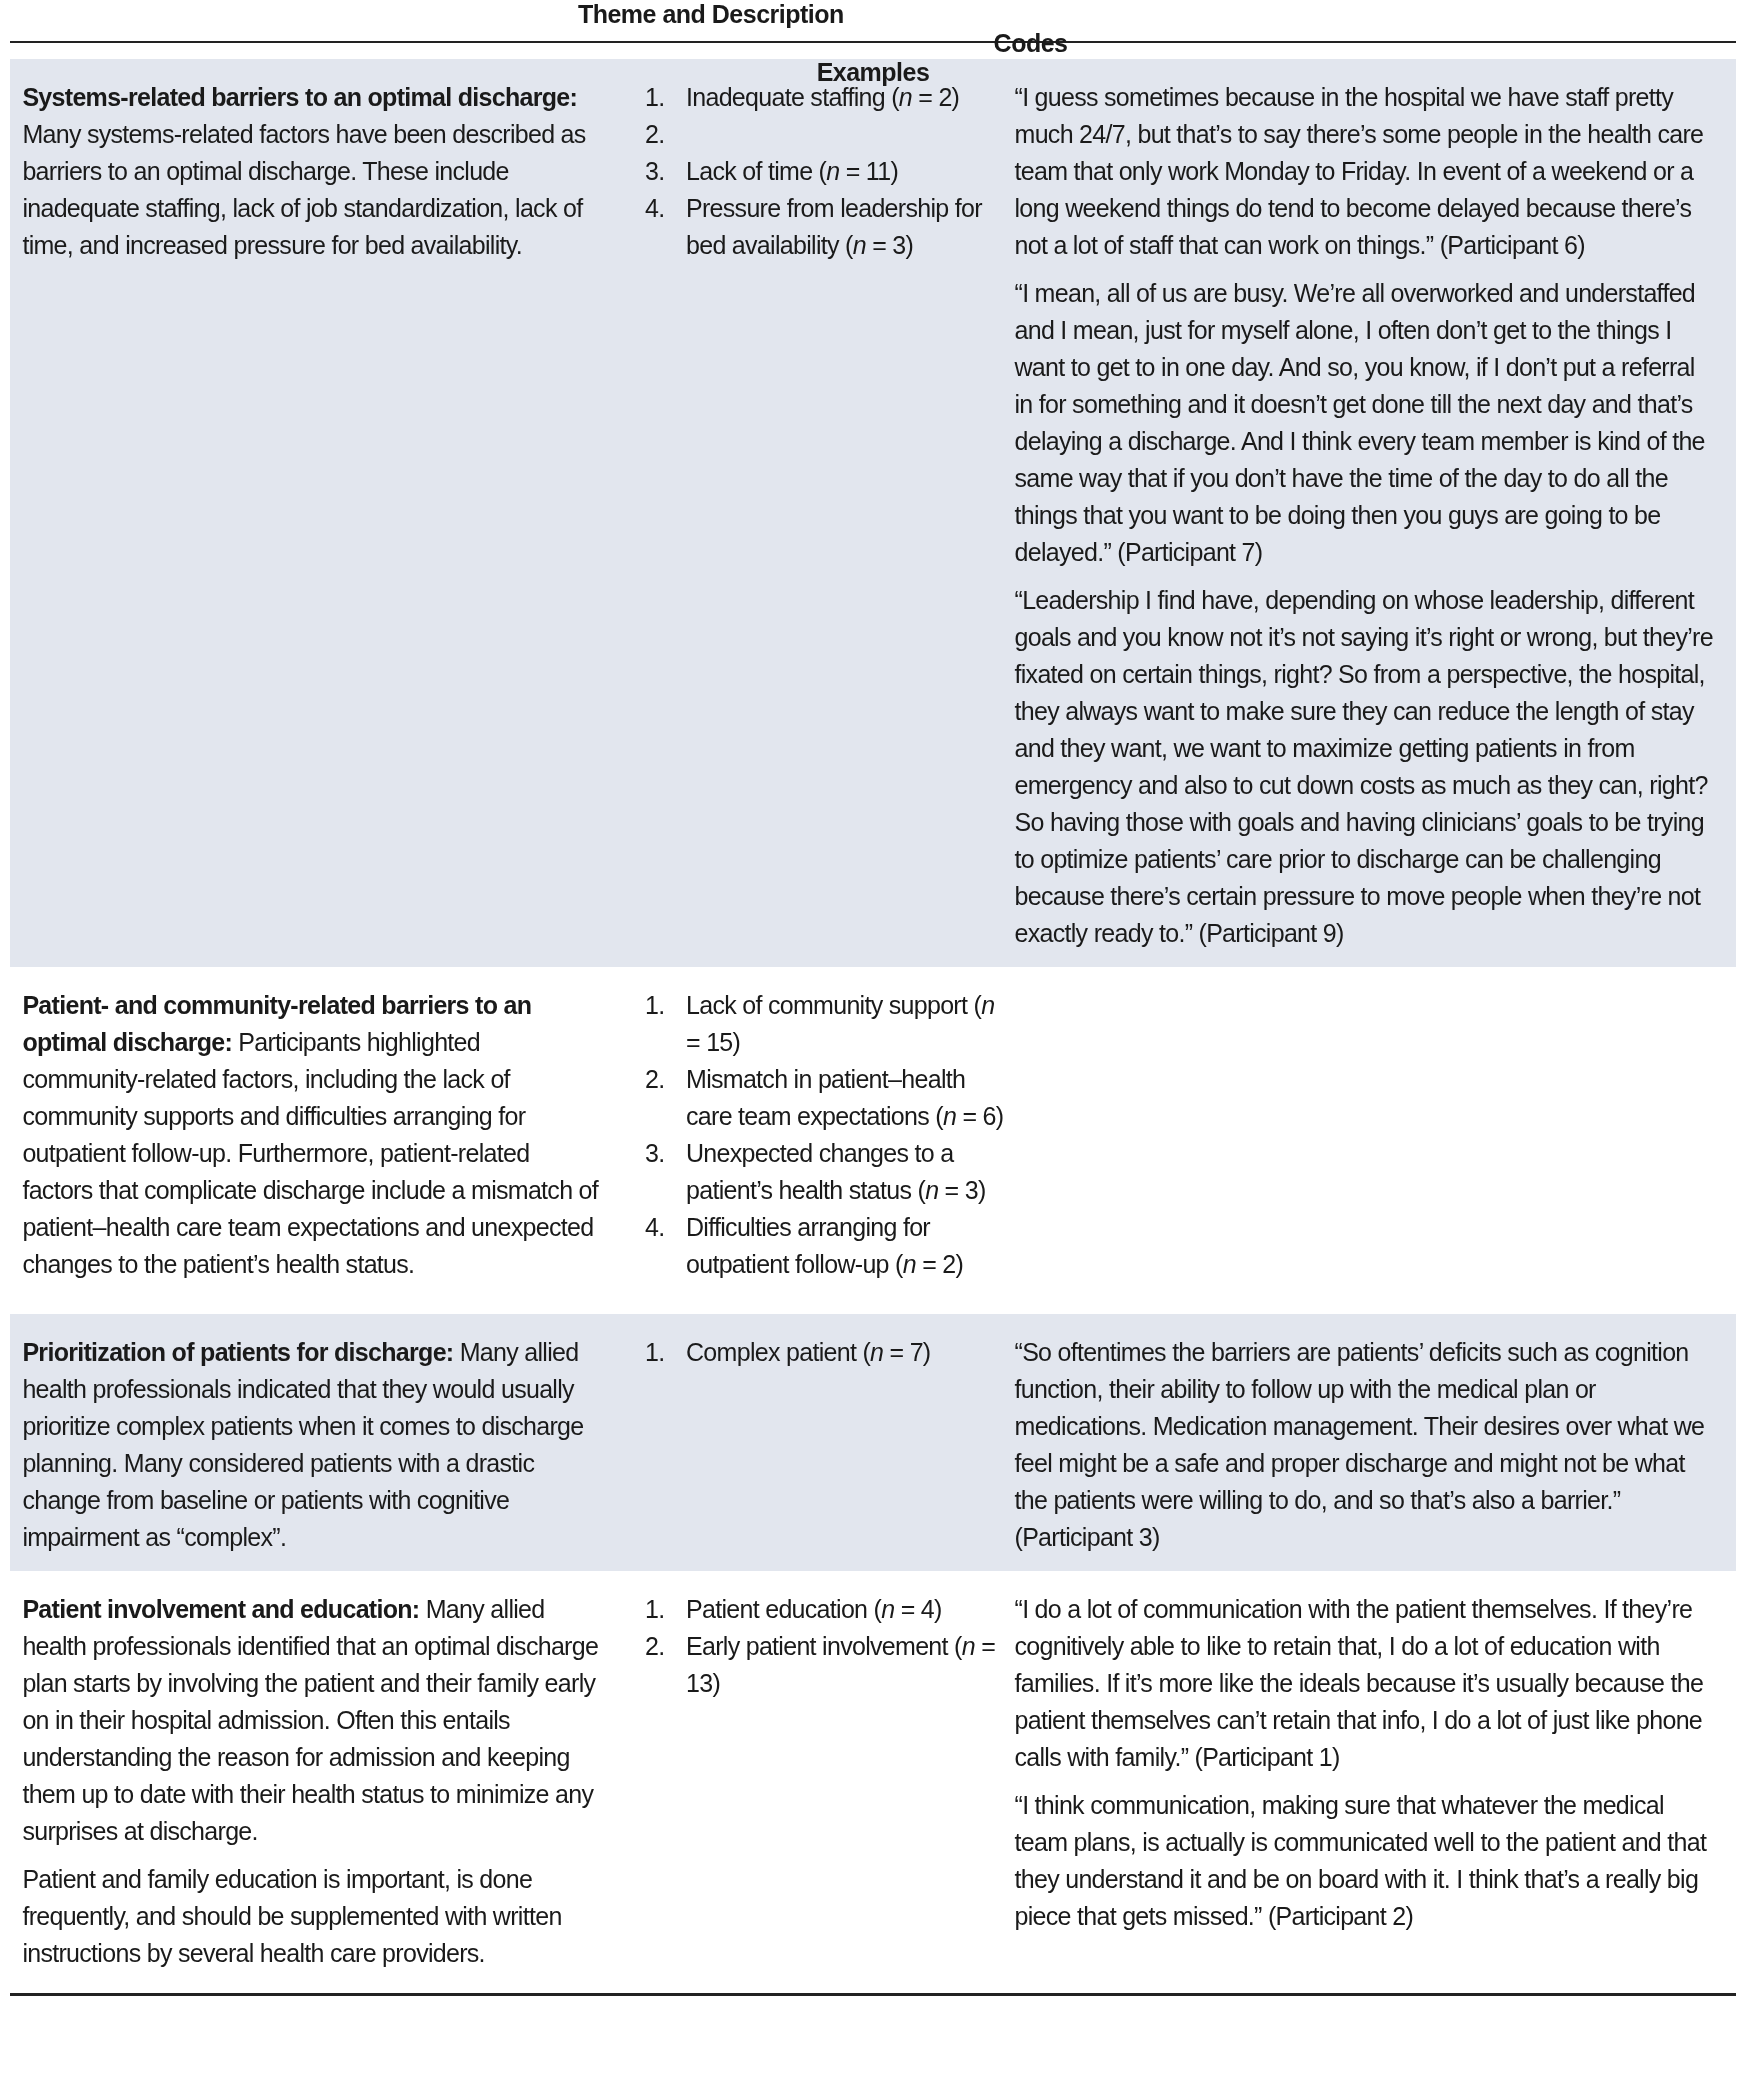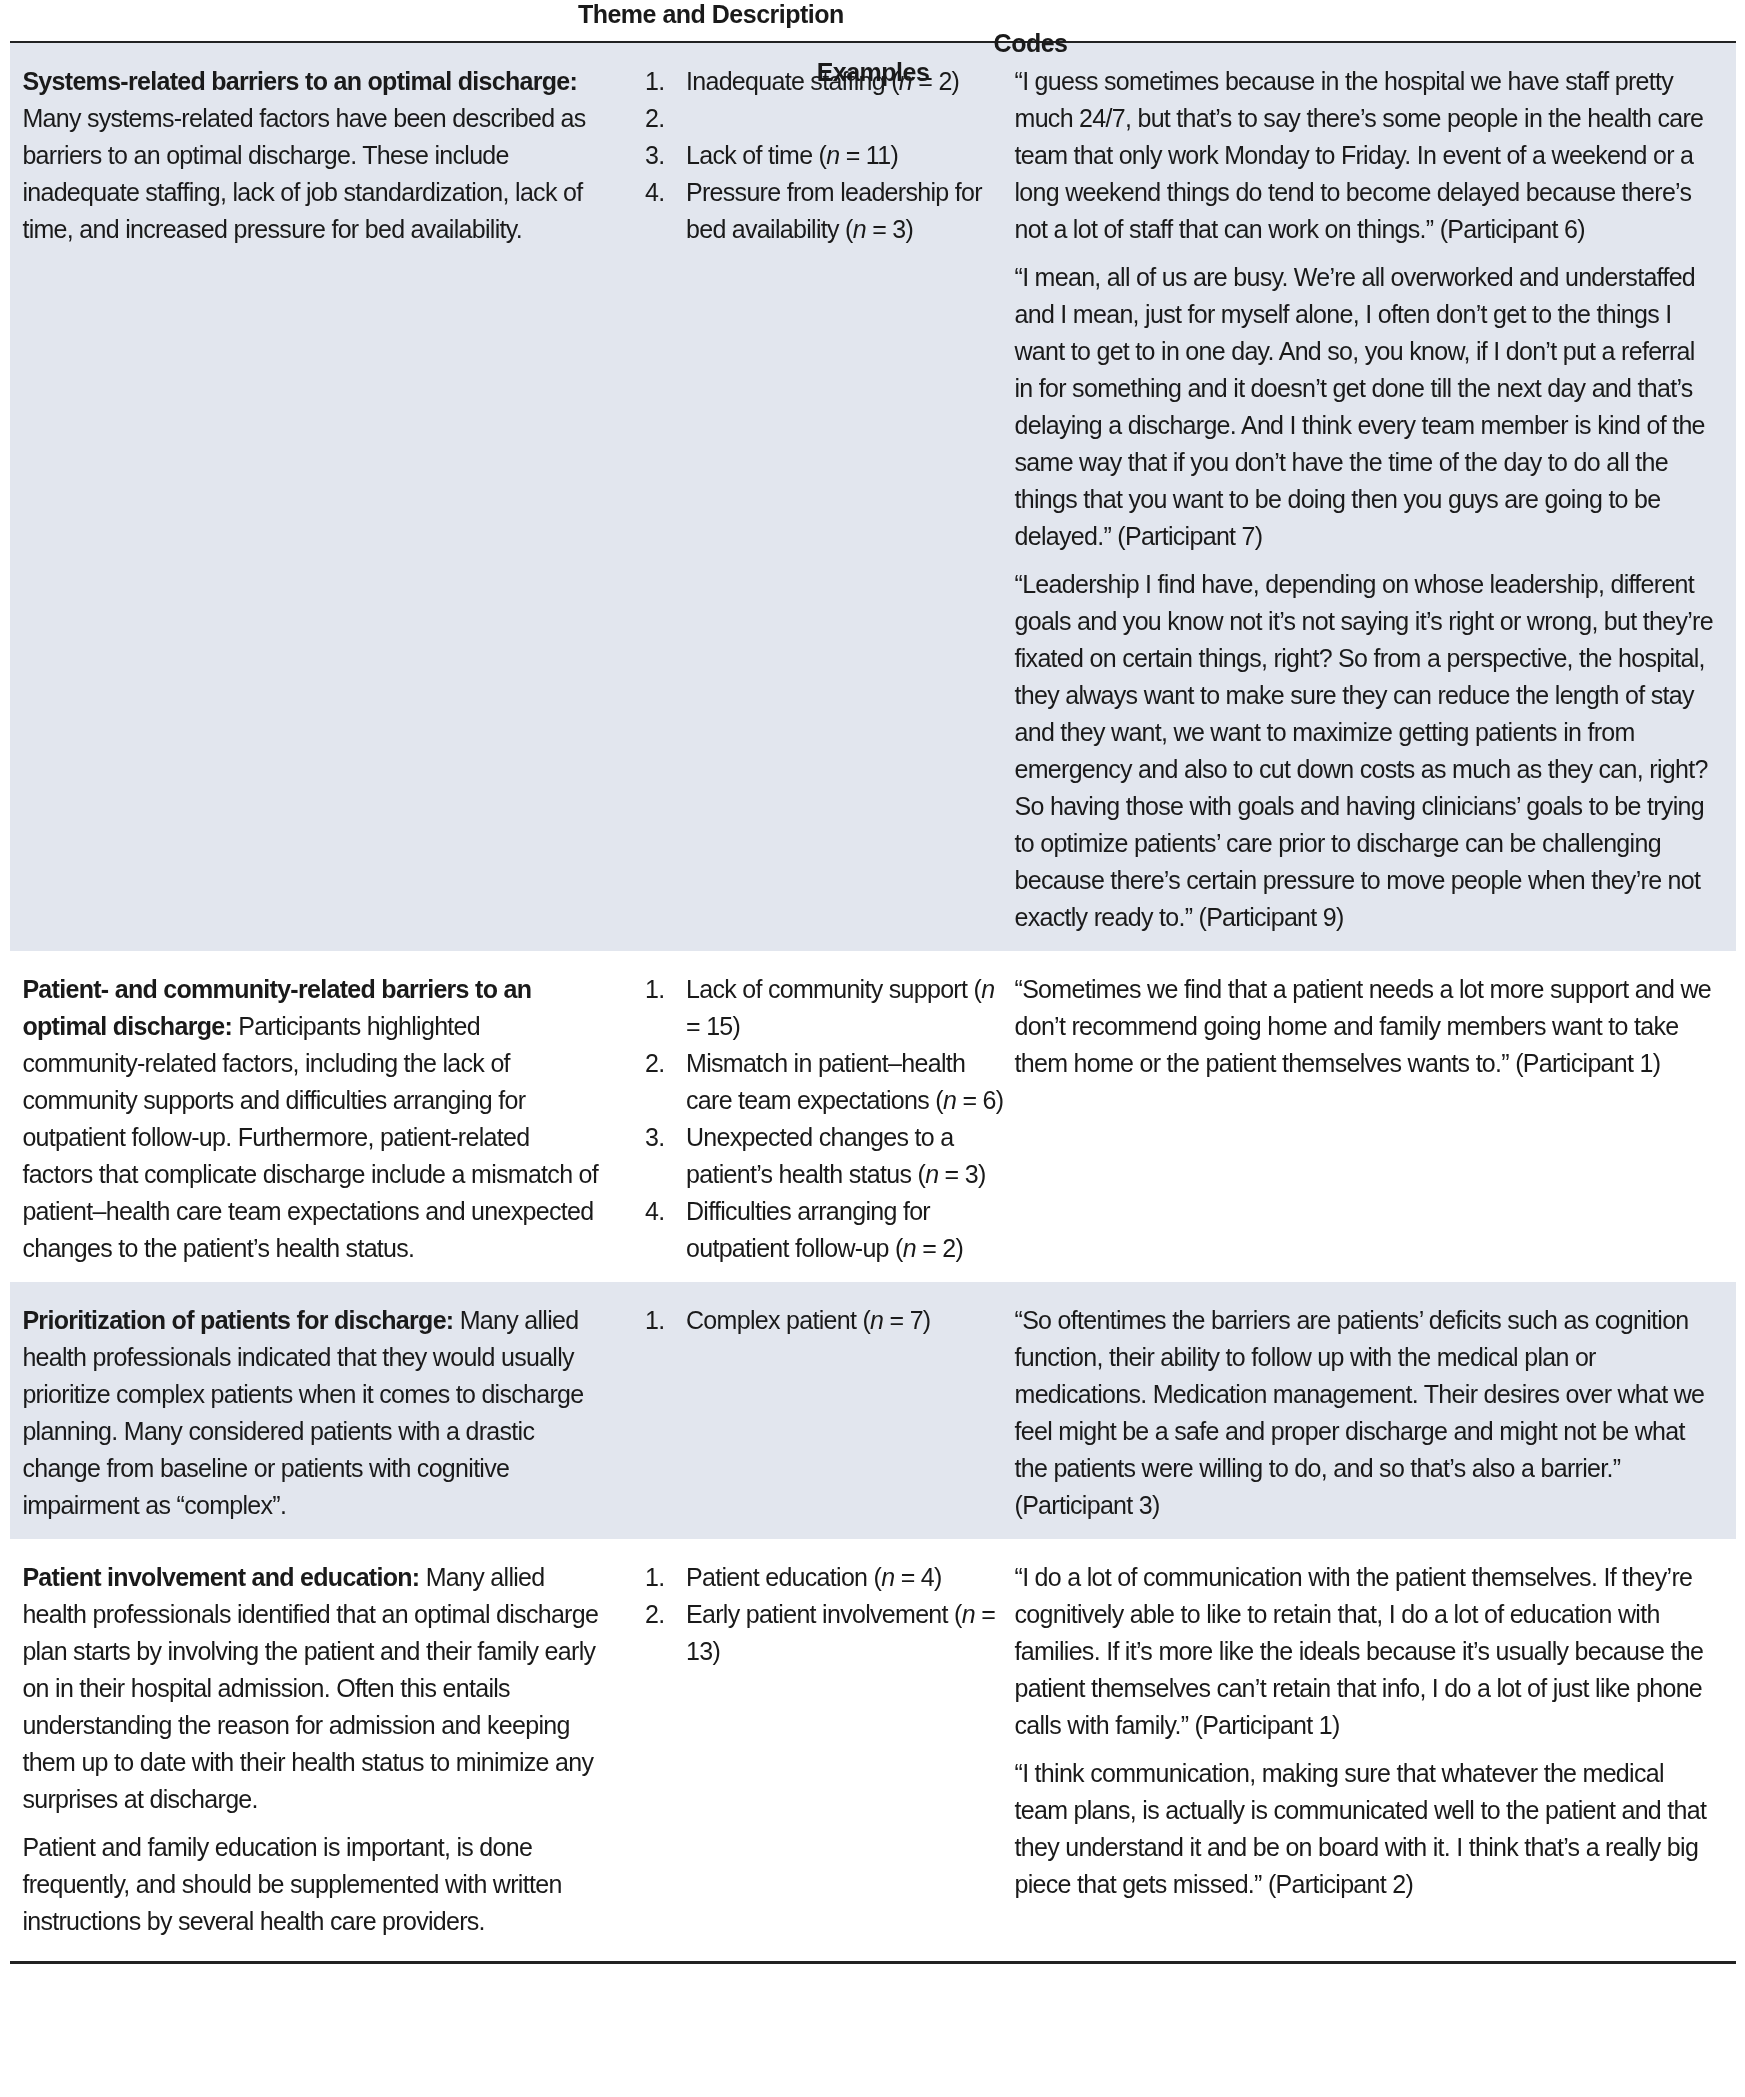--- a/index.html
+++ b/index.html
@@ -3,21 +3,21 @@
 <meta charset="utf-8">
 <style>
   html, body { margin: 0; padding: 0; background: #ffffff; }
   body { width: 1746px; height: 2097px; overflow: hidden; font-family: "Liberation Sans", sans-serif; color: #1a1a1a; }
   .table { position: absolute; left: 10px; top: 0; width: 1726px; }
   .header { display: flex; height: 41px; align-items: center; border-bottom: 2.5px solid #222; font-weight: bold; font-size: 25px; letter-spacing: -0.5px; flex-direction: column; }
   .h-theme { width: 615px; padding-left: 12.4px; box-sizing: border-box; }
   .h-codes { width: 389px; text-align: right; }
   .h-examples { flex: 1; text-align: left; }
   .row { display: flex; box-sizing: border-box; padding: 20px 0 15px 0; }
-  .row.shaded { background: #e2e6ee; }
+  .row.shaded { background: #e2e6ee; margin-top: 16px; }
   .cell { box-sizing: border-box; font-size: 25px; line-height: 37px; letter-spacing: -0.7px; }
   .c-theme { width: 615px; padding-left: 12.4px; padding-right: 20px; }
   .c-codes { width: 387px; padding-left: 20px; padding-right: 5px; }
   .c-examples { flex: 1; padding-left: 2.5px; padding-right: 20px; }
   .theme-title { font-weight: bold; }
   .para + .para { margin-top: 11px; }
   ol { margin: 0; padding: 0; list-style: none; }
   li { display: flex; }
   .num { width: 41px; flex: none; }
   .quote + .quote { margin-top: 11px; }
@@ -80,23 +80,20 @@
             <li>
               <span class="num">3.</span>
               <span>Unexpected changes to a patient’s health status (<span class="n-ital">n</span> = 3)</span>
             </li>
             <li>
               <span class="num">4.</span>
               <span>Difficulties arranging for outpatient follow-up (<span class="n-ital">n</span> = 2)</span>
             </li>
           </ol>
         </div>
-        <div class="cell c-examples">
-          <div class="quote">“Sometimes we find that a patient needs a lot more support and we don’t recommend going home and family members want to take them home or the patient themselves wants to.” (Participant 1)</div>
-        </div>
       </div>
       <div class="row shaded">
         <div class="cell c-theme">
           <div class="para"><span class="theme-title">Prioritization of patients for discharge:</span><span> Many allied health professionals indicated that they would usually prioritize complex patients when it comes to discharge planning. Many considered patients with a drastic change from baseline or patients with cognitive impairment as “complex”.</span></div>
         </div>
         <div class="cell c-codes">
           <ol>
             <li>
               <span class="num">1.</span>
               <span>Complex patient (<span class="n-ital">n</span> = 7)</span>

